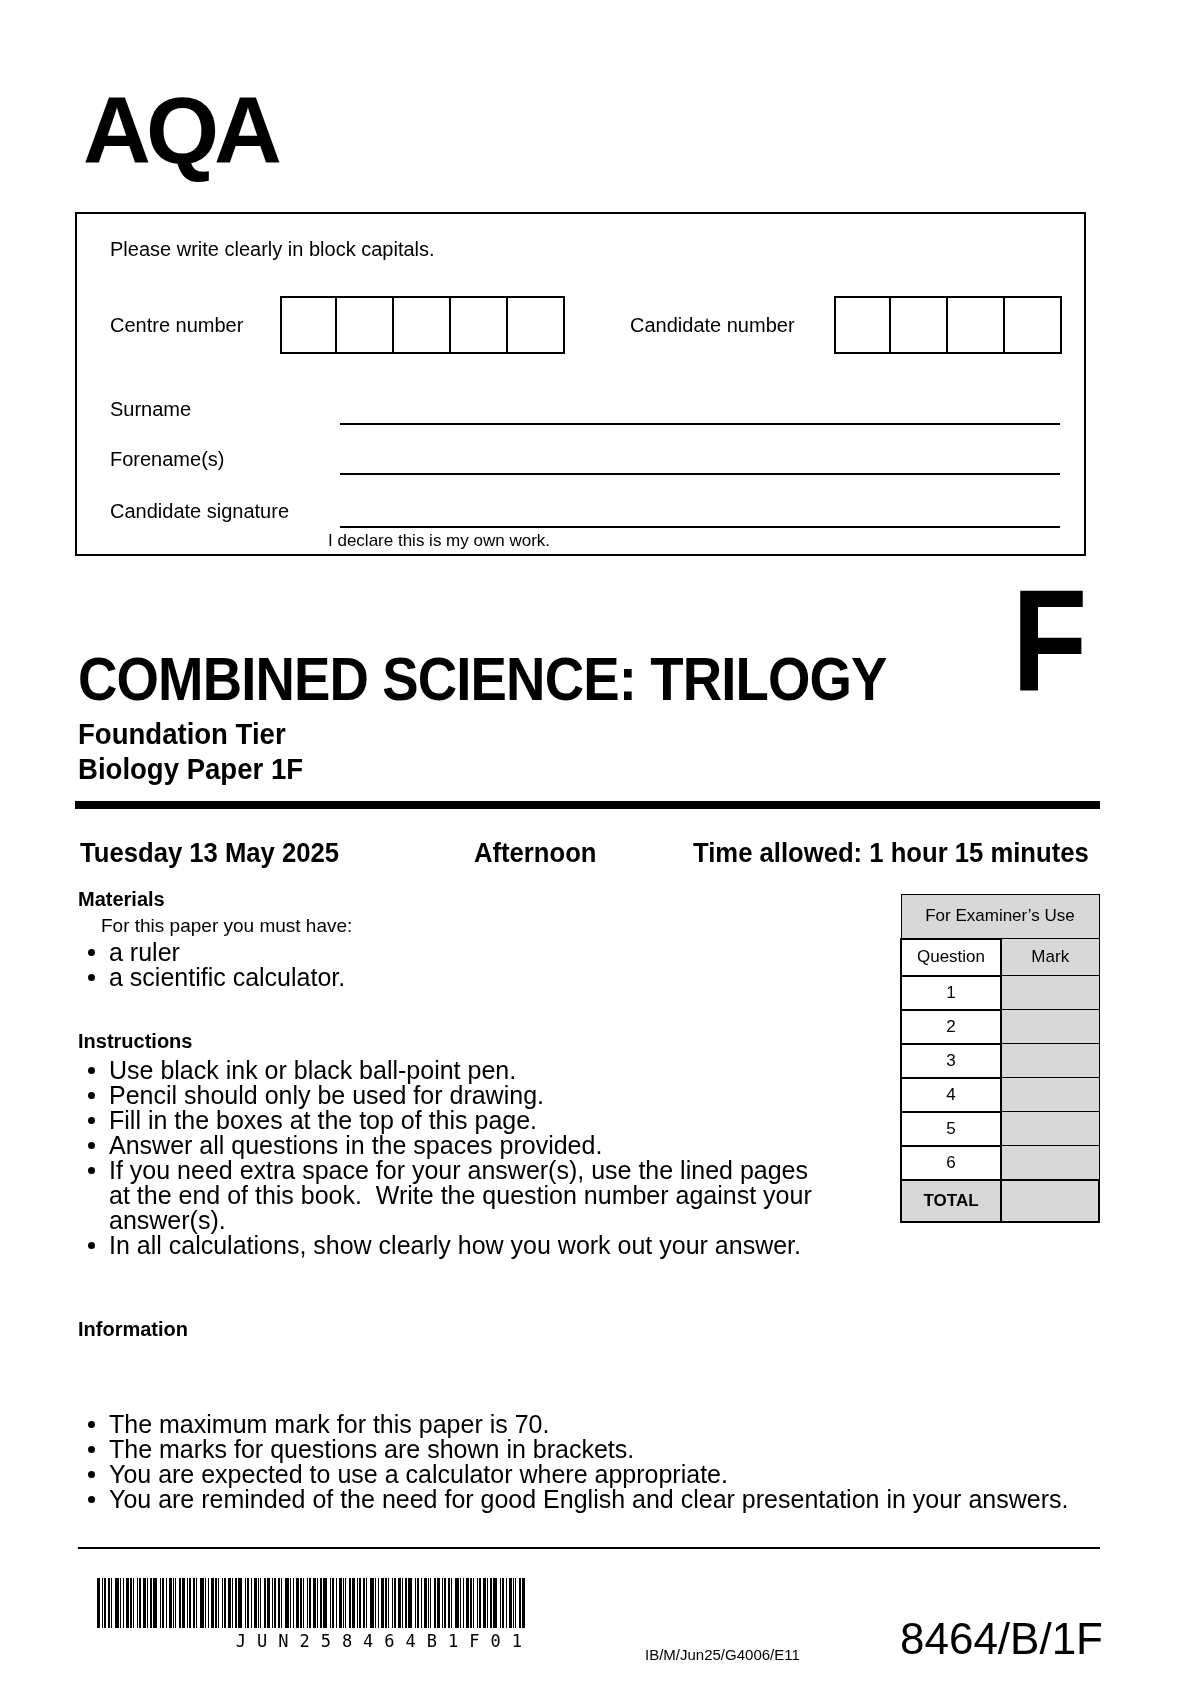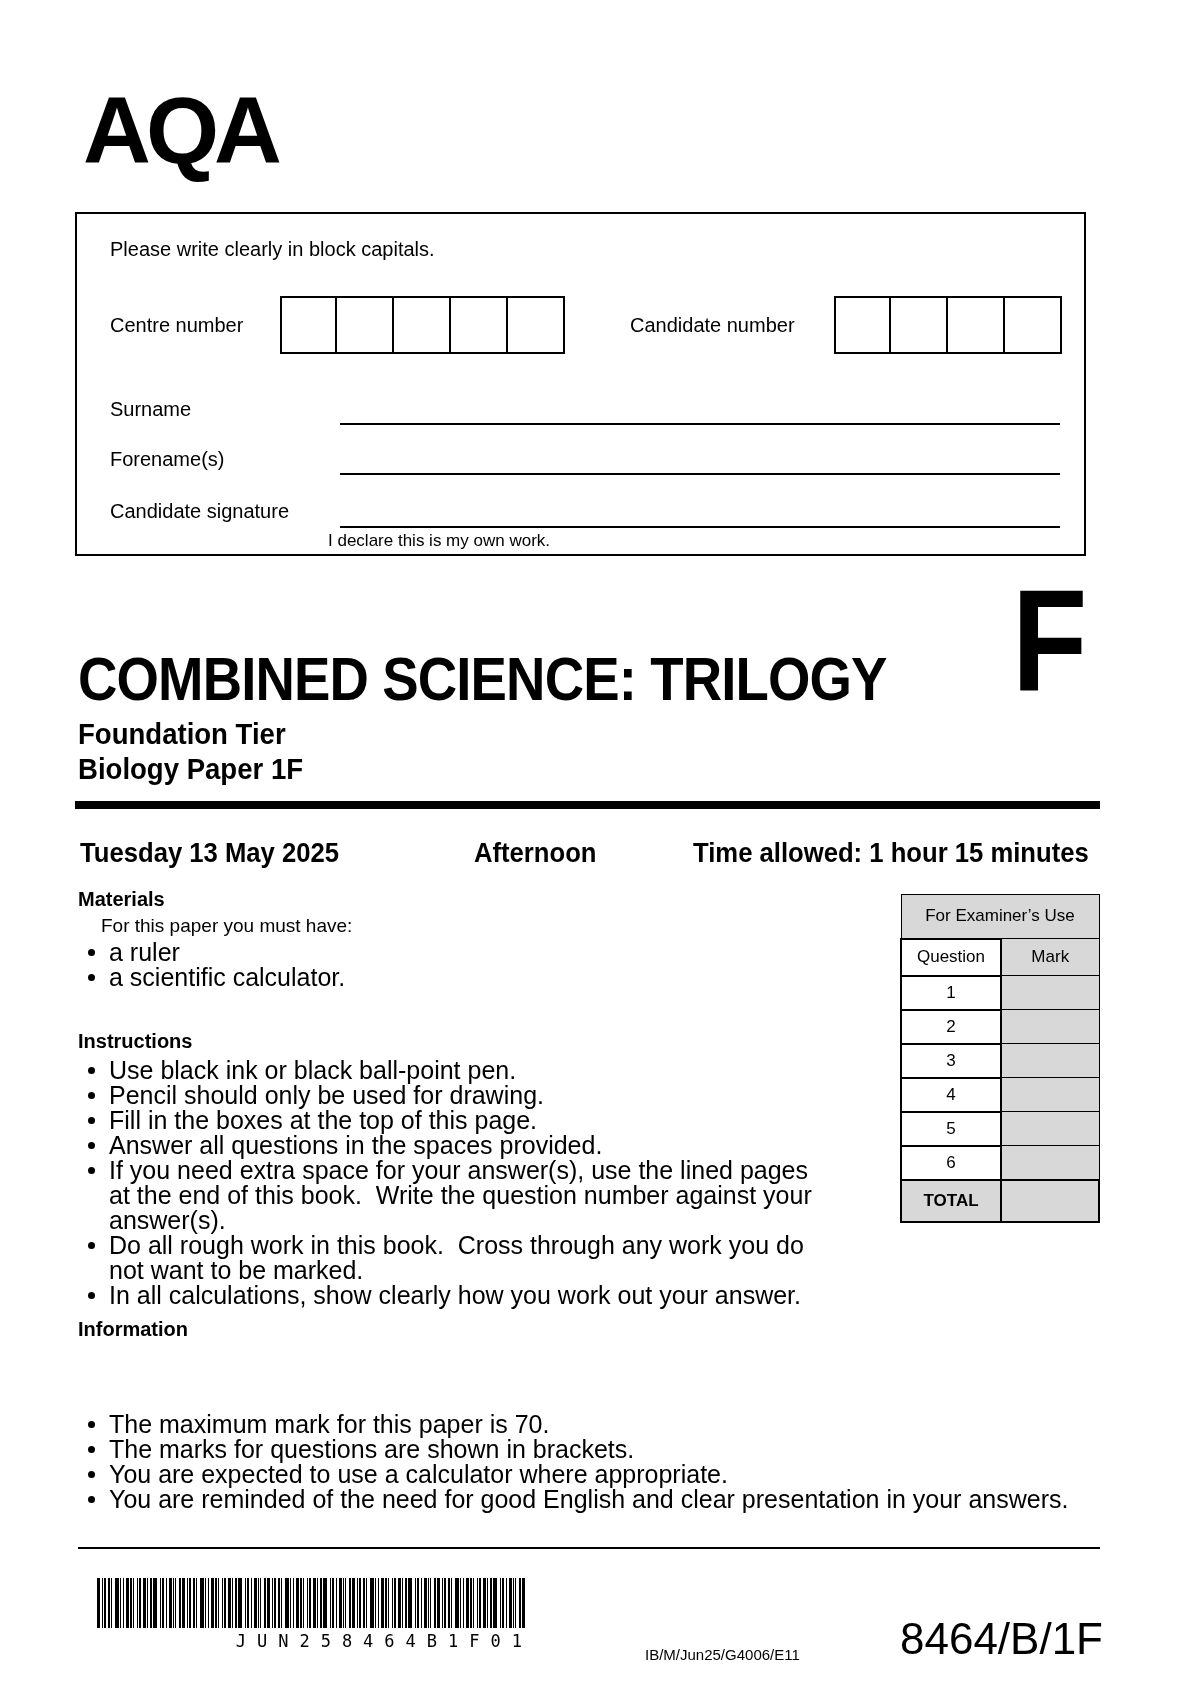--- a/index.html
+++ b/index.html
@@ -149,24 +149,20 @@
     <li>
         <span class="dot"></span>
         <span class="txt"><span>Answer </span><span class="b">all</span><span> questions in the spaces provided.</span></span>
       </li>
     <li>
         <span class="dot"></span>
         <span class="txt">If you need extra space for your answer(s), use the lined pages at the end of this book.  Write the question number against your answer(s).</span>
       </li>
     <li>
         <span class="dot"></span>
-        <span class="txt">Do all rough work in this book.  Cross through any work you do not want to be marked.</span>
-      </li>
-    <li>
-        <span class="dot"></span>
         <span class="txt">In all calculations, show clearly how you work out your answer.</span>
       </li>
   </ul>
 
   <div class="abs sect-h" style="left:78px; top:1318px;">Information</div>
   <ul class="abs blist info-list" style="left:78px; top:1396px;margin-top:16px;">
     <li>
         <span class="dot"></span>
         <span class="txt">The maximum mark for this paper is 70.</span>
       </li>

